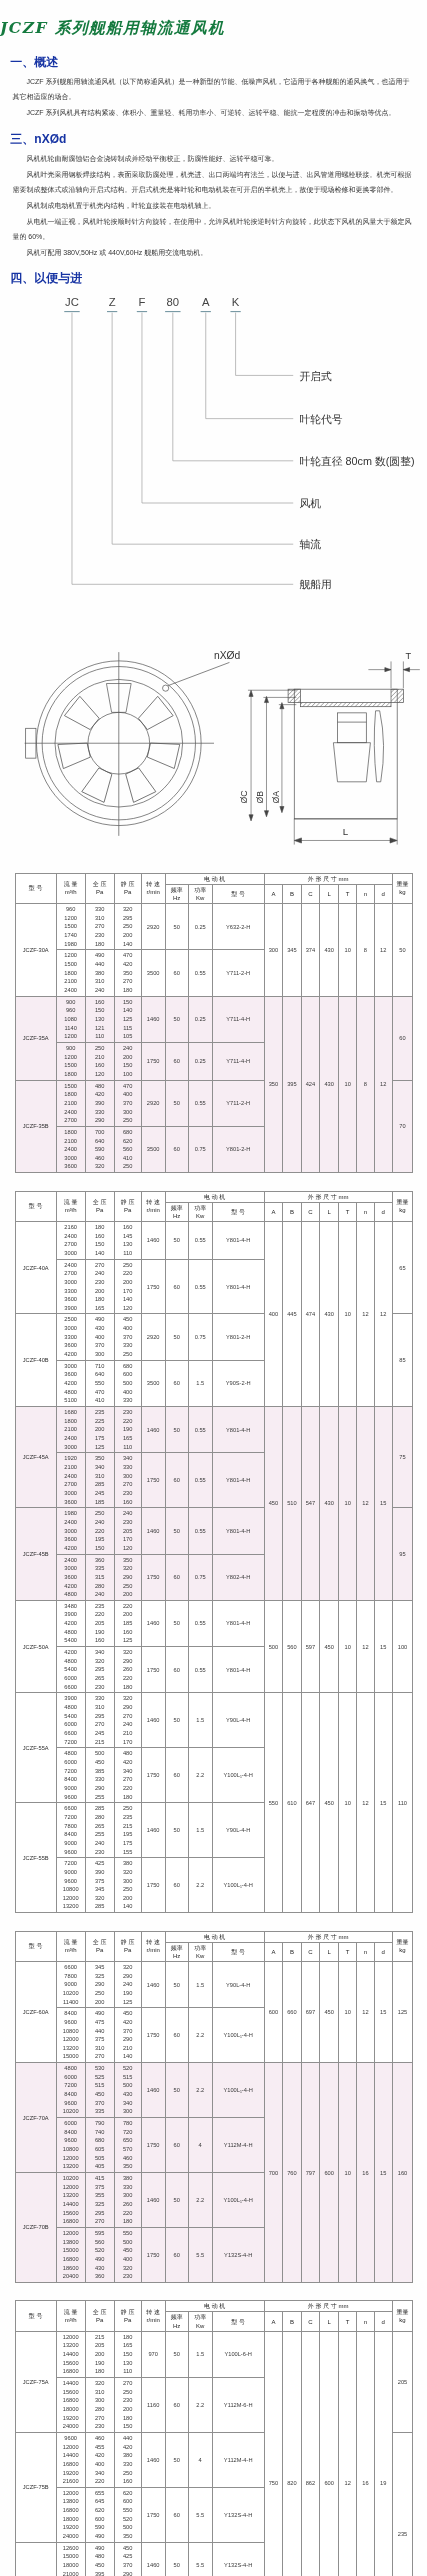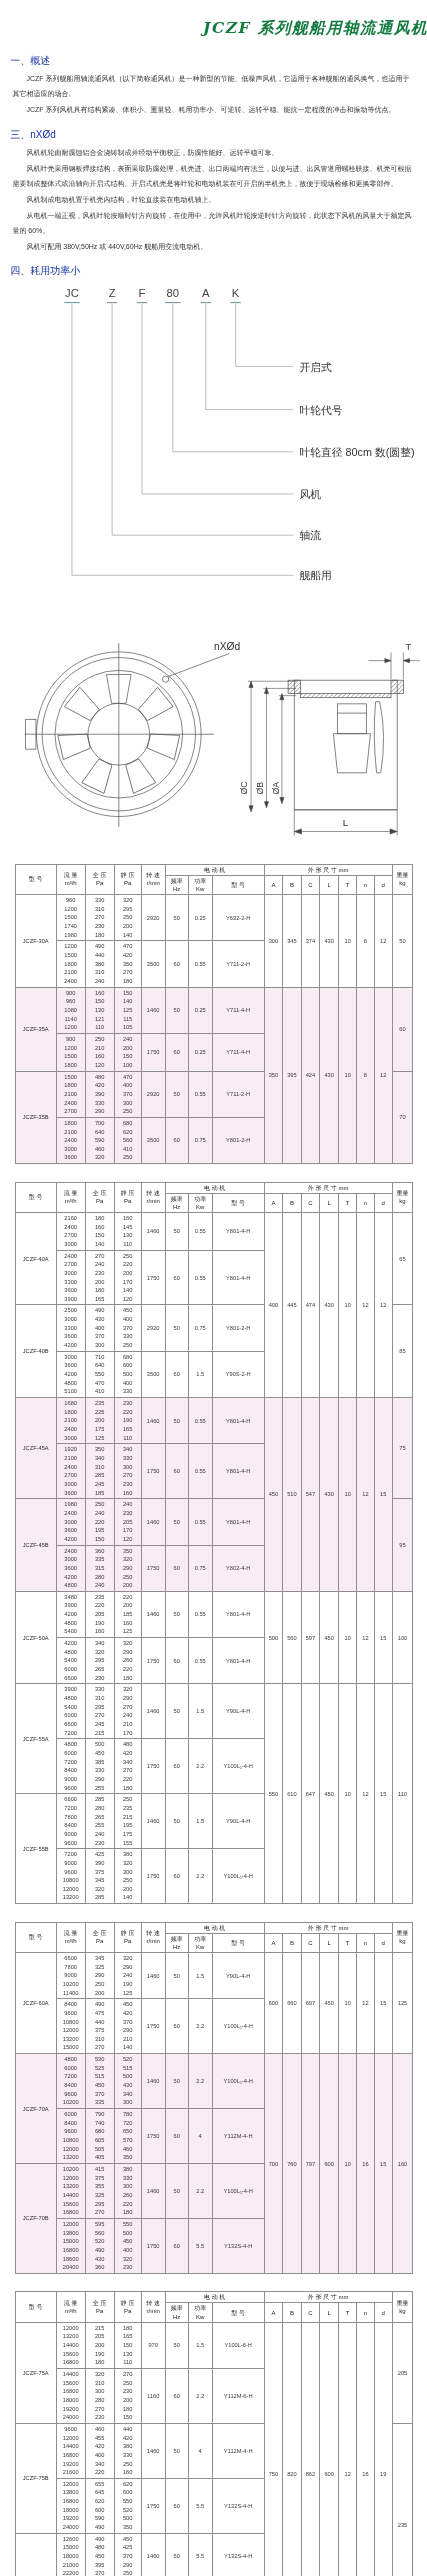--- a/index.html
+++ b/index.html
@@ -1,20 +1,20 @@
 <!DOCTYPE html>
 <html style="font-size:8.2px"><head>
 <meta charset="utf-8">
 <style>
   html,body{margin:0;padding:0;background:#ffffff;}
   body{width:428px;font-family:"Liberation Sans",sans-serif;color:#333;}
   .page{width:428px;background:#fefefe;padding-bottom:15.5px;}
   .doc-title{font-family:"DejaVu Serif",serif;font-style:italic;font-weight:bold;
-    color:#157a3f;font-size:15.5px;text-align:right;padding:17.5px 0 5.2px 0;letter-spacing:1.5px;}
-  .sec-head{color:#1633a3;font-size:10px;font-weight:normal;margin:10.3px 10.3px 3.1px 10.3px;}
+    color:#157a3f;font-size:15.5px;text-align:left;padding:17.5px 0 5.2px 0;letter-spacing:1.5px;}
+  .sec-head{color:#1633a3;font-size:12px;font-weight:bold;margin:10.3px 10.3px 3.1px 10.3px;}
   .para{font-size:7px;line-height:2.15;color:#333;margin:1px 12.4px 1px 12.4px;text-indent:2em;}
   .code-diagram,.tech-drawing{display:block;margin:3.1px auto 0 auto;}
   svg text{font-family:"Liberation Sans",sans-serif;}
   .tables-wrap{margin-top:13.4px;}
   .tbl-host{margin:0 0 17.5px 0;}
   table.spec{border-collapse:collapse;width:391px;margin:0 auto;table-layout:fixed;
     font-size:5.7px;color:#3a3a3a;border:1px solid #2b2b2b;background:#fff;}
   table.spec td,table.spec th{border:0.5px solid #8f8f8f;text-align:center;
     vertical-align:middle;padding:1px 0.5px;}
   table.spec thead th{font-weight:normal;color:#1d1d1d;white-space:pre-line;
@@ -35,21 +35,21 @@
 
   <p class="para">JCZF 系列风机具有结构紧凑、体积小、重量轻、耗用功率小、可逆转、运转平稳、能抗一定程度的冲击和振动等优点。</p>
 
   <div class="sec-head">三、nXØd</div>
   <p class="para">风机机轮由耐腐蚀铝合金浇铸制成并经动平衡校正，防腐性能好、运转平稳可靠。</p>
   <p class="para">风机叶壳采用钢板焊接结构，表面采取防腐处理，机壳进、出口两端均有法兰，以便与进、出风管道用螺栓联接。机壳可根据需要制成整体式或沿轴向开启式结构。开启式机壳是将叶轮和电动机装在可开启的半机壳上，故便于现场检修和更换零部件。</p>
   <p class="para">风机制成电动机置于机壳内结构，叶轮直接装在电动机轴上。</p>
   <p class="para">从电机一端正视，风机叶轮按顺时针方向旋转，在使用中，允许风机叶轮按逆时针方向旋转，此状态下风机的风量大于额定风量的 60%。</p>
   <p class="para">风机可配用 380V,50Hz 或 440V,60Hz 舰船用交流电动机。</p>
 
-  <div class="sec-head">四、耗用功率小</div>
+  <div class="sec-head">四、以便与进</div>
 
   <svg class="code-diagram" width="407" height="319" viewBox="0 0 790 620">
     <g fill="#444" font-size="22" text-anchor="middle">
       <text x="118" y="32">JC</text>
       <text x="196" y="32">Z</text>
       <text x="254" y="32">F</text>
       <text x="314" y="32">80</text>
       <text x="378" y="32">A</text>
       <text x="436" y="32">K</text>
     </g>

